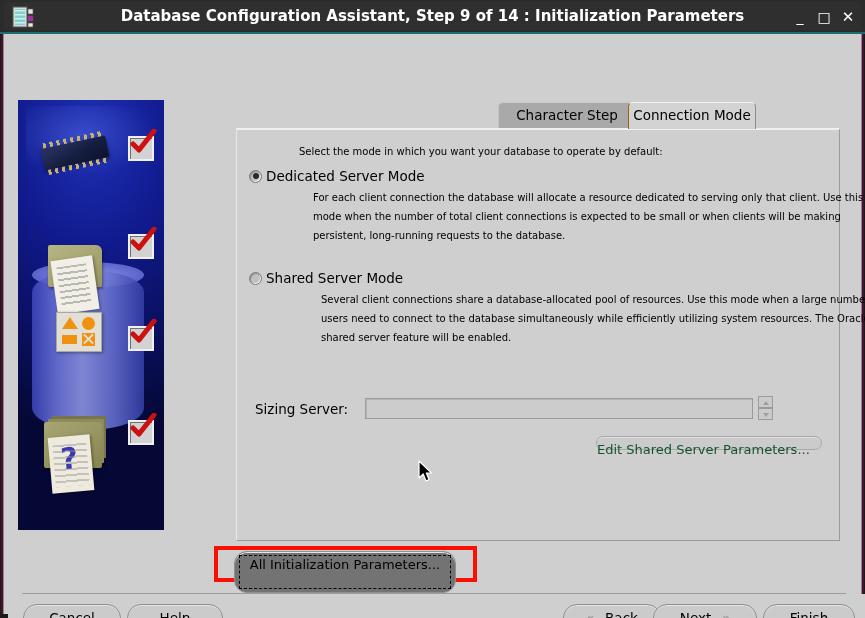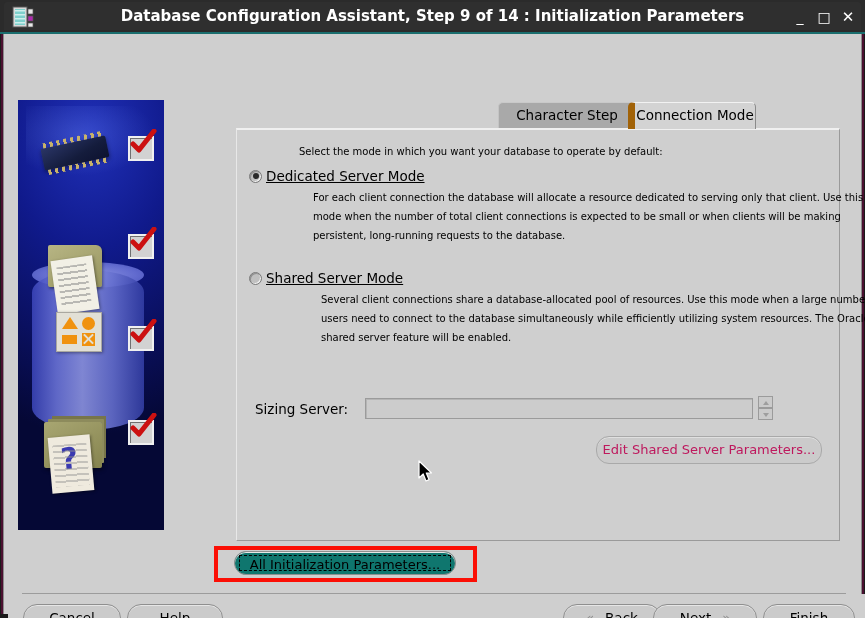--- a/index.html
+++ b/index.html
@@ -296,21 +296,21 @@
     border-top: 1px solid #c9c9c9;
     border-left: 1px solid #c4c4c4;
     border-right: 1px solid #6e6e6e;
     border-radius: 5px 5px 0 0;
     box-sizing: border-box;
     cursor: default;
   }
   .tab.active {
     background: #d3d3d3;
     border-top: 1px solid #f2f2f2;
-    border-left: 7px solid #a16207;
+    border-left: 1px solid #a16207;
     border-right: 1px solid #8a8a8a;
     z-index: 5;
     height: 27px;
   }
 
   
   #panel {
     position: absolute;
     left: 232px; top: 92px;
     width: 604px;
@@ -333,21 +333,20 @@
   }
 
   #intro-text { left: 14px; top: 12px; width: 570px; }
 
   .radio-row {
     position: absolute;
     left: 12px;
     display: flex;
     align-items: center;
     cursor: default;
-    text-decoration: underline;
   }
   .radio {
     width: 11px; height: 11px;
     border-radius: 50%;
     background: #c0c0c0;
     border: 1px solid #7a7a7a;
     box-shadow: inset 1px 1px 0 #8f8f8f, inset -1px -1px 0 #f0f0f0;
     margin-right: 4px;
     position: relative;
     flex: 0 0 auto;
@@ -417,28 +416,27 @@
     border-left: 3px solid transparent;
     border-right: 3px solid transparent;
   }
   .spin-btn.up .spin-arrow  { top: 4px; border-bottom: 4px solid #9e9e9e; }
   .spin-btn.down .spin-arrow{ top: 4px; border-top: 4px solid #9e9e9e; }
 
   
   #edit-shared-btn {
     position: absolute;
     left: 359px; top: 306px;
-    width: 226px; height: 28px;
+    width: 226px; height: 14px;
     background: #cbcbcb;
     border: 1px solid #a9a9a9;
     border-radius: 13px;
     box-shadow: inset 0 1px 0 #e0e0e0;
     font-size: 13px;
-    color: #be185d;
-    text-align: center;
+    color: #14532d;
     line-height: 25px;
     box-sizing: border-box;
     font-family: "DejaVu Sans", sans-serif;
     cursor: default;
   }
 
   
   #mouse-cursor {
     position: absolute;
     left: 414px; top: 424px;
@@ -452,22 +450,22 @@
     position: absolute;
     left: 210px; top: 510px;
     width: 263px; height: 36px;
     border: 4px solid #fb0f05;
     box-sizing: border-box;
     z-index: 20;
   }
   #all-init-btn {
     position: absolute;
     left: 230px; top: 515px;
-    width: 222px; height: 24px;
-    background: #0f766e;
+    width: 222px; height: 42px;
+    background: #737373;
     border: 1px solid #8f8f8f;
     border-radius: 13px;
     box-shadow: inset 0 1px 0 #e6e6e6;
     box-sizing: border-box;
     z-index: 21;
     cursor: default;
   }
   #all-init-focus {
     position: absolute;
     left: 4px; top: 3px;

